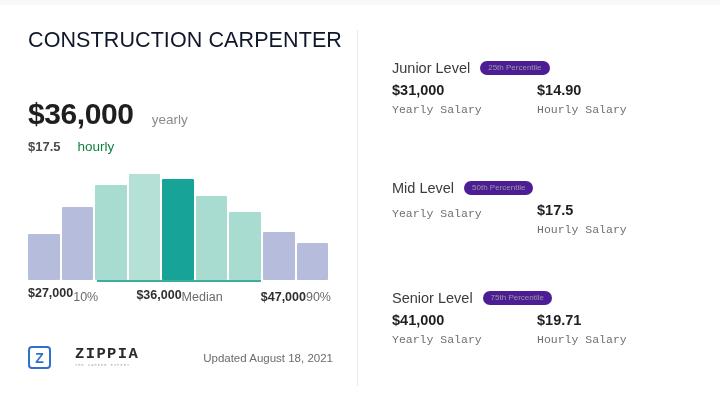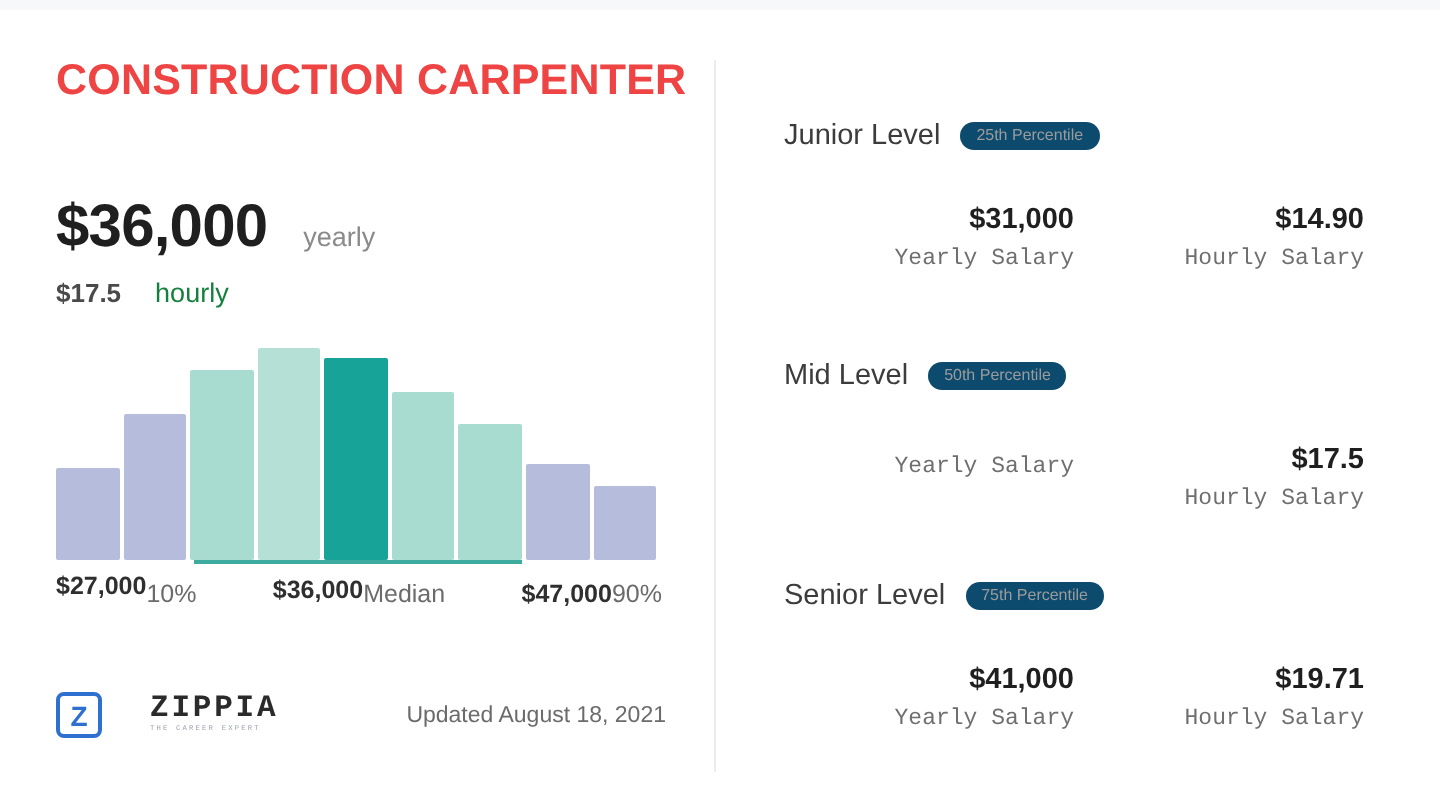--- a/index.html
+++ b/index.html
@@ -40,23 +40,23 @@
   
   .left-panel {
     position: absolute;
     left: 0; top: 0;
     width: 357px; height: 404px;
   }
   .job-title {
     position: absolute;
     left: 28px; top: 28px;
     font-size: 21.5px;
-    font-weight: bold;
+    font-weight: normal;
     letter-spacing: 0.1px;
-    color: #ef4444;
+    color: #0f172a;
     white-space: nowrap;
   }
   .avg-label {
     position: absolute;
     left: 28px; top: 71px;
     font-size: 12.5px;
     font-weight: bold;
     color: #3a3a3a;
   }
   .salary-row {
@@ -216,32 +216,31 @@
   .level-head {
     display: flex;
     align-items: center;
   }
   .level-name {
     font-size: 14.5px;
     color: #3c3c3c;
   }
   .pill {
     margin-left: 10px;
-    background: #0c4a6e;
+    background: #4c1d95;
     border-radius: 9px;
     padding: 3px 8px 3px 8px;
     font-size: 8px;
     color: #9b9b9b;
     white-space: nowrap;
     line-height: 1;
   }
   .level-cols {
-    margin-top: 26px;
-    display: flex;
-    text-align: right;
+    margin-top: 6px;
+    display: flex;
   }
   .col { width: 145px; }
   .col-val {
     font-size: 14.5px;
     font-weight: bold;
     color: #1f1f1f;
   }
   .col-lbl {
     font-size: 11.5px;
     color: #6f6f6f;

